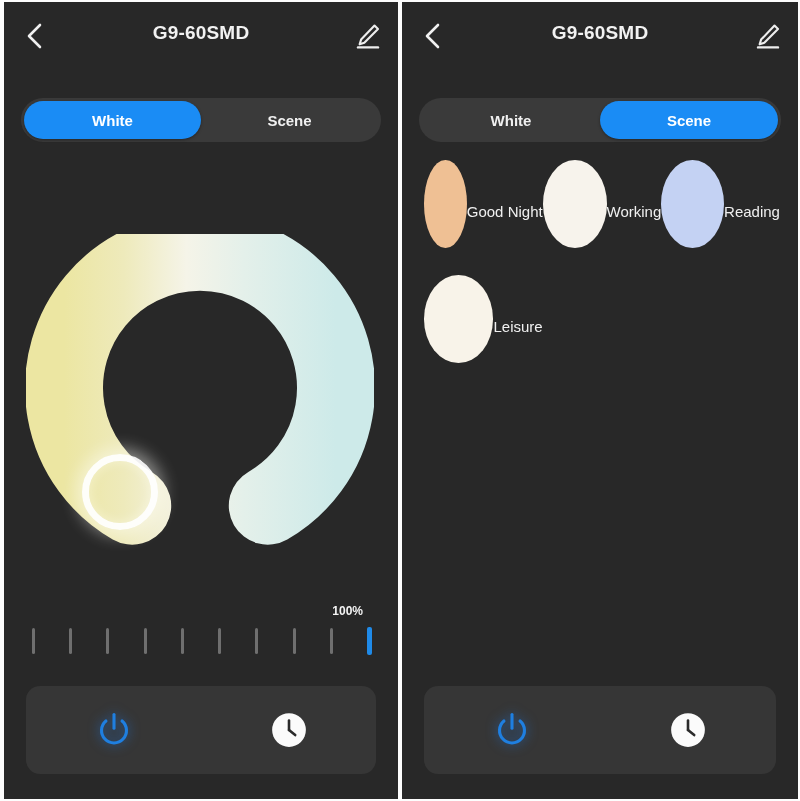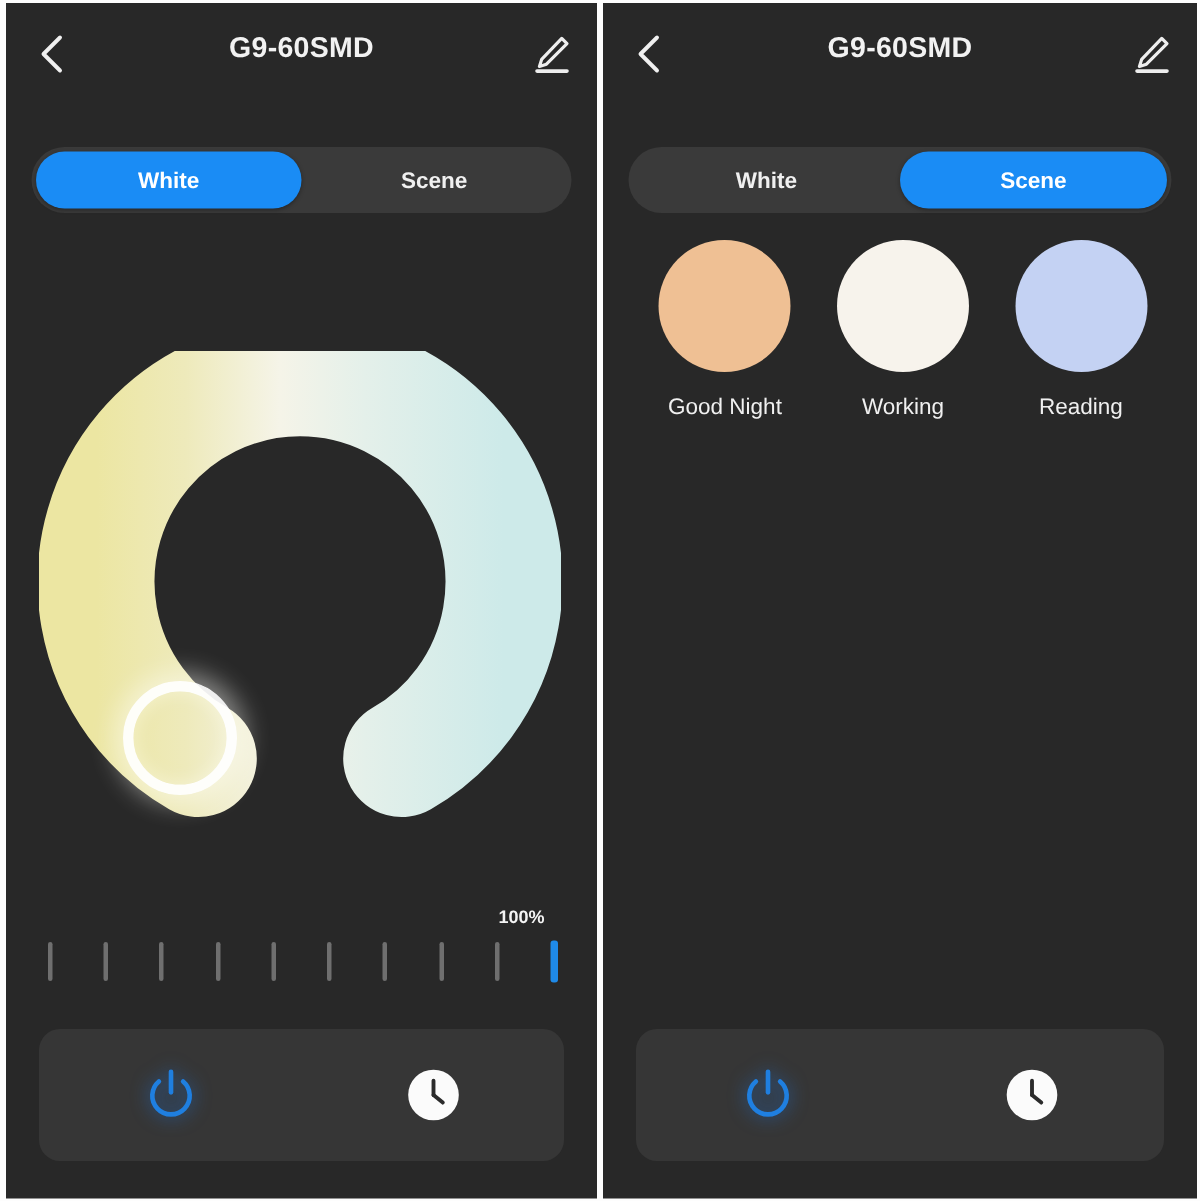--- a/index.html
+++ b/index.html
@@ -160,21 +160,21 @@
   .scenes {
     position: absolute;
     left: 22px; right: 18px; top: 158px;
     display: flex;
     flex-wrap: wrap;
     gap: 0;
   }
   .scene-cell {
     width: 33.333%;
     display: flex;
-    flex-direction: column;
+    flex-direction: row;
     align-items: center;
     margin-bottom: 27px;
     cursor: pointer;
   }
   .scene-dot {
     width: 88px; height: 88px;
     border-radius: 50%;
   }
   .scene-name {
     margin-top: 15px;
@@ -288,20 +288,24 @@
         <div class="scene-name">Good Night</div>
       </div>
       <div class="scene-cell">
         <div class="scene-dot" style="background:#f7f3ec"></div>
         <div class="scene-name">Working</div>
       </div>
       <div class="scene-cell">
         <div class="scene-dot" style="background:#c4d2f3"></div>
         <div class="scene-name">Reading</div>
       </div>
+      <div class="scene-cell">
+        <div class="scene-dot" style="background:#f8f3e9"></div>
+        <div class="scene-name">Leisure</div>
+      </div>
     </div>
 
     <div class="bottombar">
       <div class="bb-slot">
         <svg class="power-ic" viewBox="0 0 32 32">
           <path d="M9.2 8.4 A 10.5 10.5 0 1 0 22.8 8.4" fill="none" stroke="#1f7fe0" stroke-width="2.6" stroke-linecap="round"></path>
           <line x1="16" y1="3" x2="16" y2="14.5" stroke="#1f7fe0" stroke-width="2.6" stroke-linecap="round"></line>
         </svg>
       </div>
       <div class="bb-slot">

